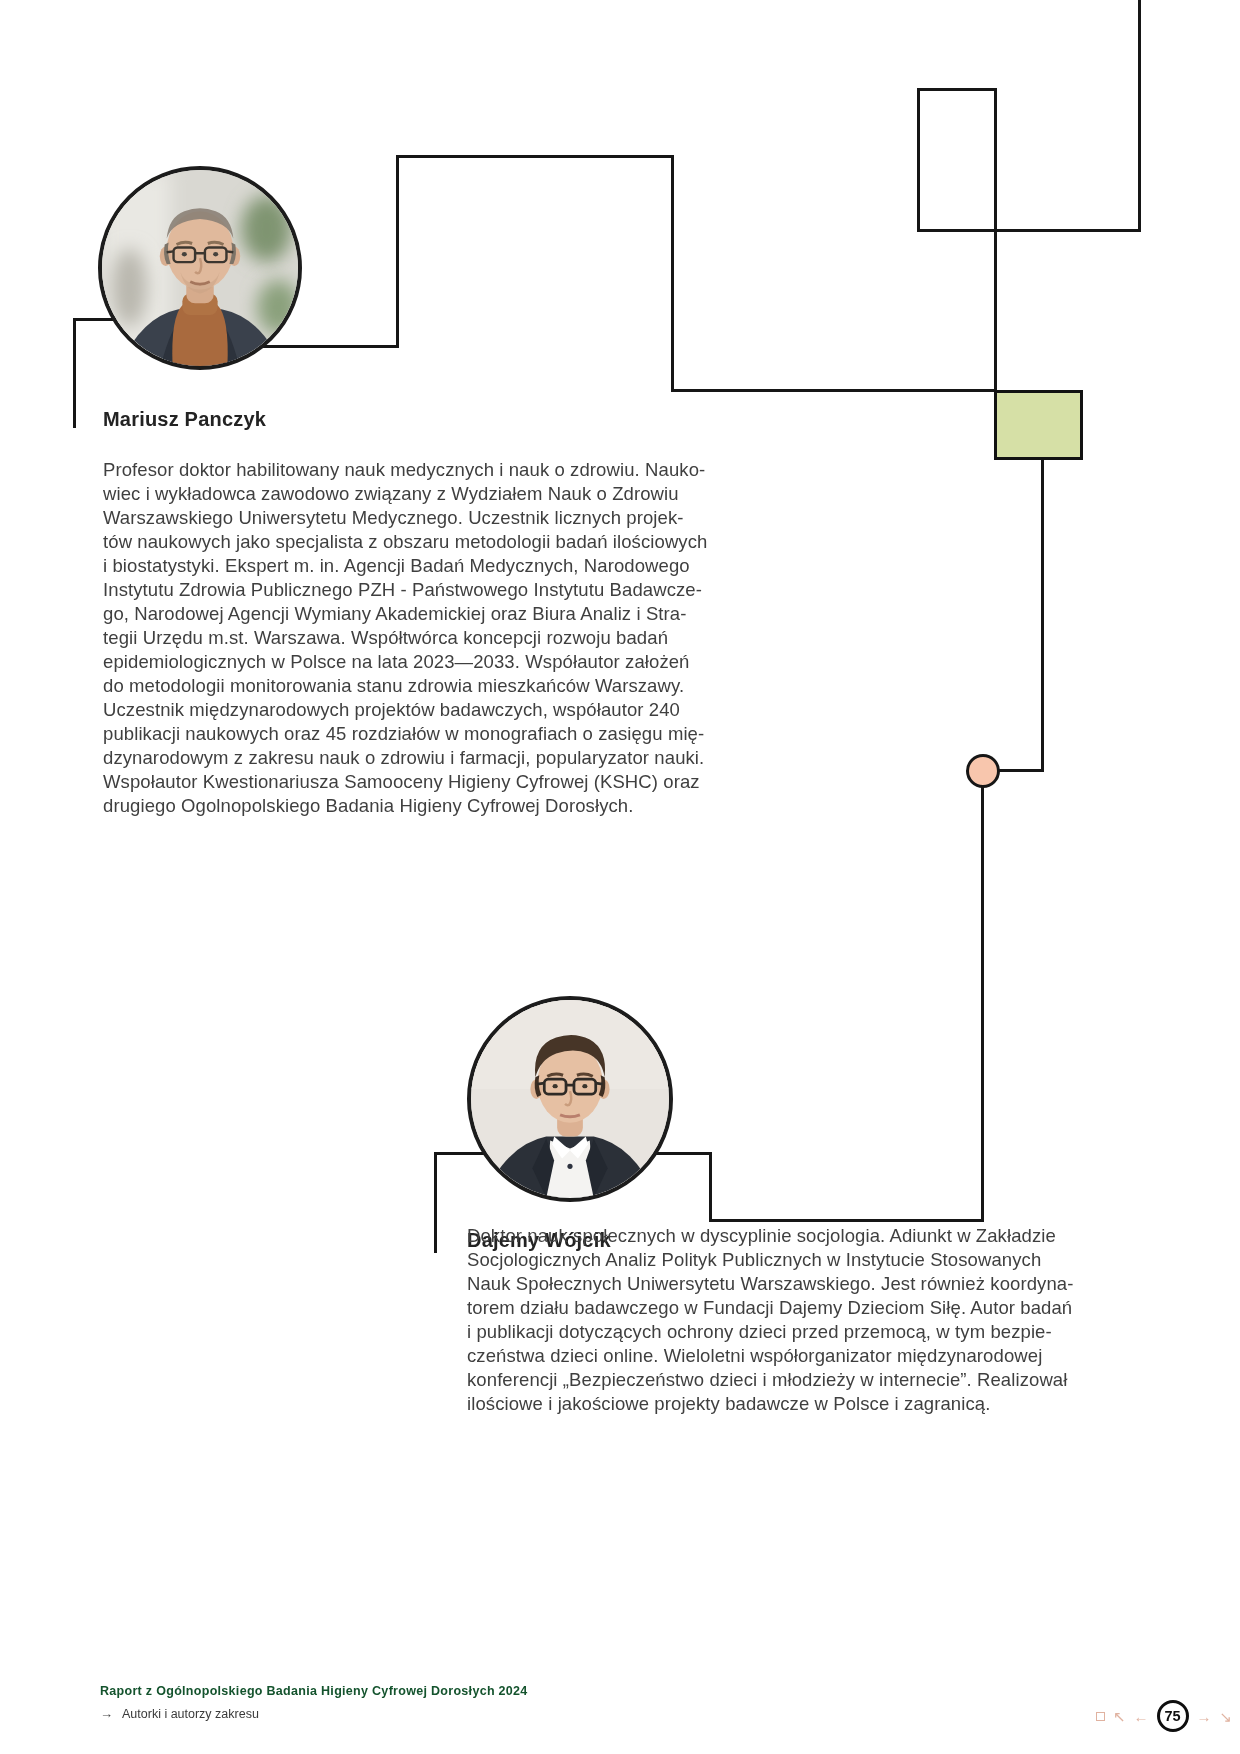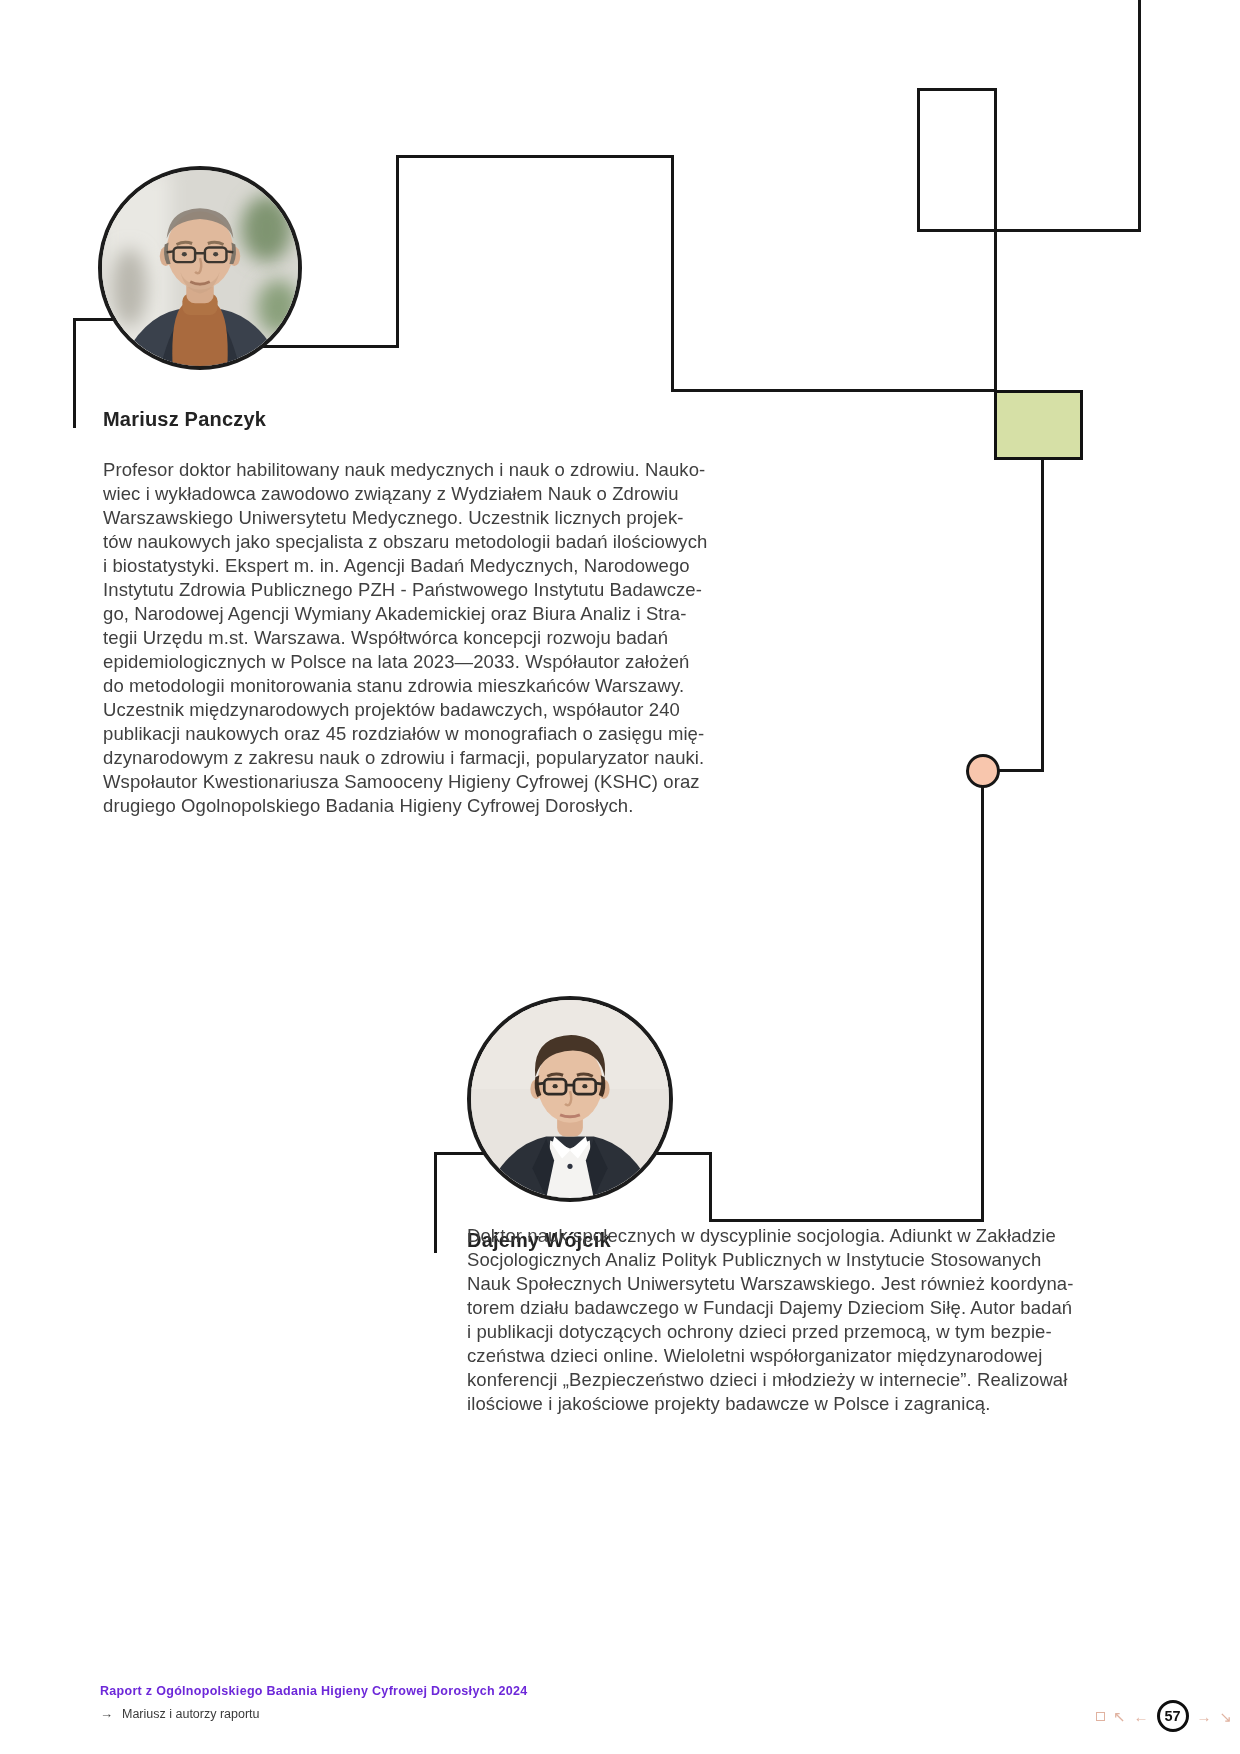--- a/index.html
+++ b/index.html
@@ -19,21 +19,21 @@
   .photo svg{display:block;width:100%;height:100%;}
   .author-name{
     position:absolute;font-size:20px;font-weight:bold;color:#232323;
     letter-spacing:.2px;z-index:4;white-space:nowrap;
   }
   .bio{
     position:absolute;font-size:18.5px;line-height:24px;color:#3f3f3f;
     white-space:pre-line;z-index:4;letter-spacing:.1px;
   }
   .footer-title{
-    position:absolute;font-size:12.5px;font-weight:bold;color:#6d28d9;
+    position:absolute;font-size:12.5px;font-weight:bold;color:#14532d;
     letter-spacing:.3px;z-index:4;white-space:nowrap;
   }
   .footer-breadcrumb{
     position:absolute;font-size:12.5px;color:#3a3a3a;z-index:4;
     display:flex;align-items:center;gap:9px;white-space:nowrap;
   }
   .footer-breadcrumb .arrow{font-size:13px;color:#444;}
   .footer-nav{
     position:absolute;display:flex;align-items:center;gap:8px;z-index:4;
   }
@@ -189,25 +189,25 @@
 torem działu badawczego w Fundacji Dajemy Dzieciom Siłę. Autor badań
 i publikacji dotyczących ochrony dzieci przed przemocą, w tym bezpie-
 czeństwa dzieci online. Wieloletni współorganizator międzynarodowej
 konferencji „Bezpieczeństwo dzieci i młodzieży w internecie”. Realizował
 ilościowe i jakościowe projekty badawcze w Polsce i zagranicą.</div>
 
   <div class="footer-title" style="left:100px;top:1684px;">Raport z Ogólnopolskiego Badania Higieny Cyfrowej Dorosłych 2024</div>
 
   <div class="footer-breadcrumb" style="left:100px;top:1706px;">
     <span class="arrow">→</span>
-    <span>Mariusz i autorzy raportu</span>
+    <span>Autorki i autorzy zakresu</span>
   </div>
 
   <div class="footer-nav" style="left:1096px;top:1700px;">
     <span class="nav-square" style="border-color: rgb(224, 178, 160);"></span>
     <span class="nav-arrow" style="color: rgb(224, 178, 160);">↖</span>
     <span class="nav-arrow" style="color: rgb(224, 178, 160);">←</span>
-    <span class="page-badge">57</span>
+    <span class="page-badge">75</span>
     <span class="nav-arrow" style="color: rgb(224, 178, 160);">→</span>
     <span class="nav-arrow" style="color: rgb(224, 178, 160);">↘</span>
   </div>
 
 </div>
 
 </body></html>

